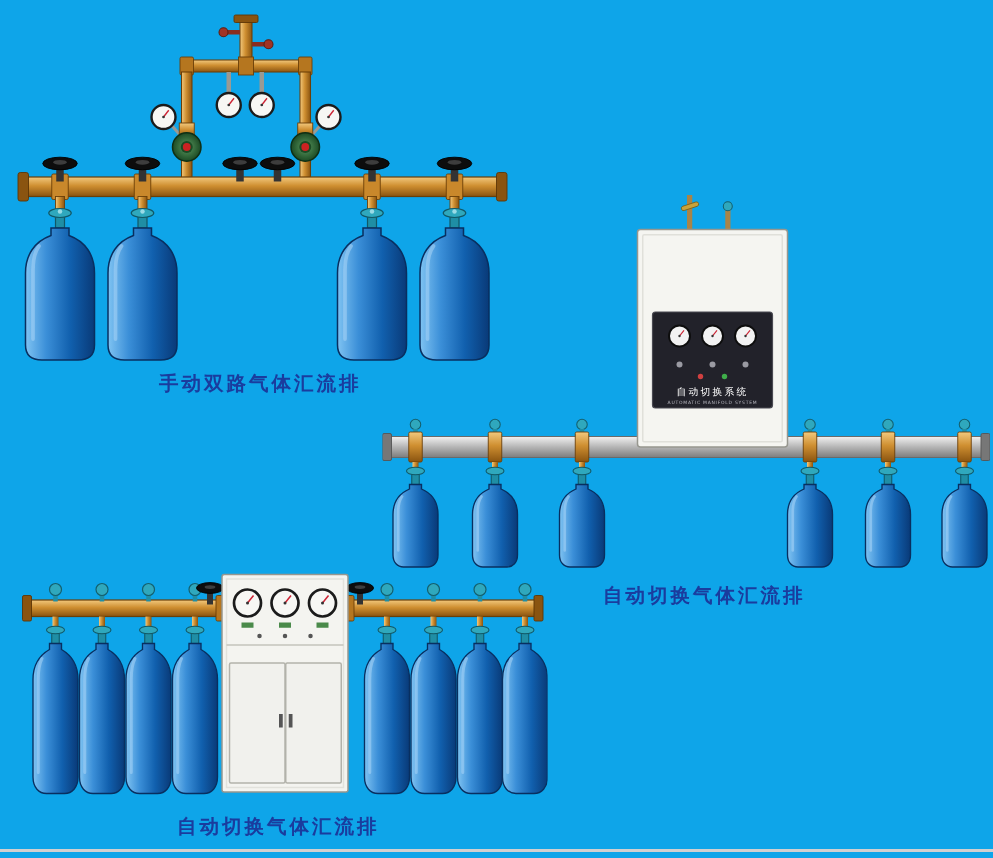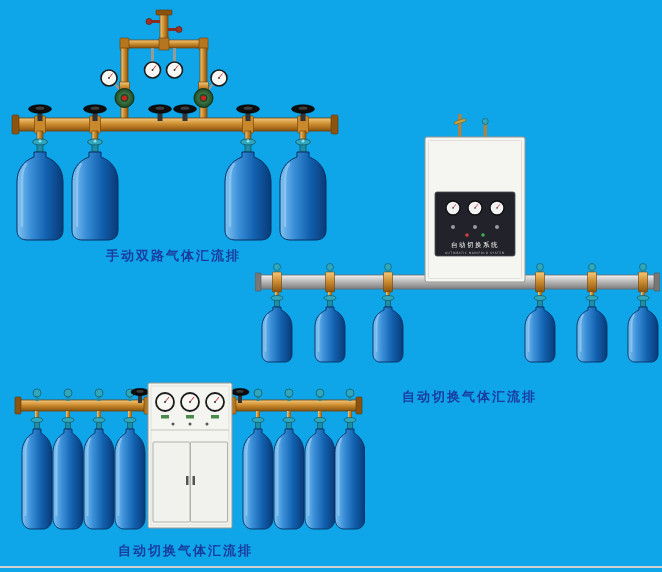--- a/index.html
+++ b/index.html
@@ -138,21 +138,21 @@
     <g>
       <use href="#bigB1" transform="translate(30,146)"></use>
       <use href="#bigB1" transform="translate(85,146)"></use>
       <use href="#bigB1" transform="translate(238,146)"></use>
       <use href="#bigB1" transform="translate(293,146)"></use>
     </g>
   </svg>
   </div>
   <div class="cap" style="left:106px;top:247px;">手动双路气体汇流排</div>
 
-  <div class="fig" style="left:255px;top:100px;">
+  <div class="fig" style="left:255px;top:116px;">
   <svg viewBox="0 0 405 264" width="405" height="264">
     <defs>
       <linearGradient id="cyl2" x1="0" y1="0" x2="1" y2="0">
         <stop offset="0" stop-color="#7fc3f2"></stop>
             <stop offset="0.3" stop-color="#3b8fd8"></stop>
         <stop offset="0.65" stop-color="#1160ae"></stop>
             <stop offset="1" stop-color="#093a78"></stop>
       </linearGradient>
       <linearGradient id="brass2" x1="0" y1="0" x2="0" y2="1">
         <stop offset="0" stop-color="#f2c97e"></stop>

